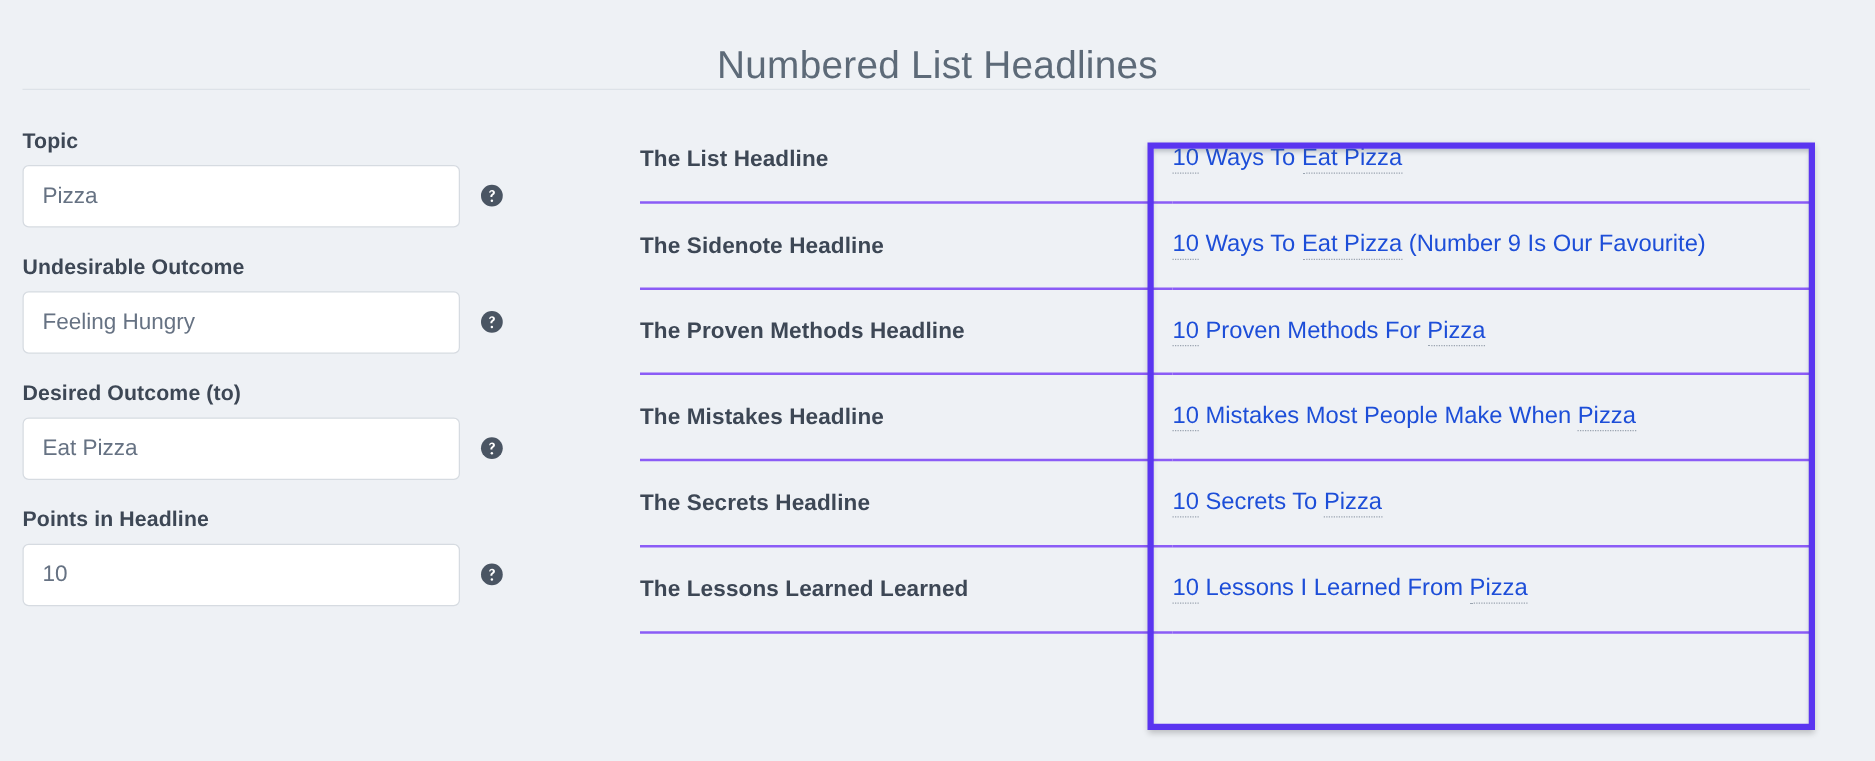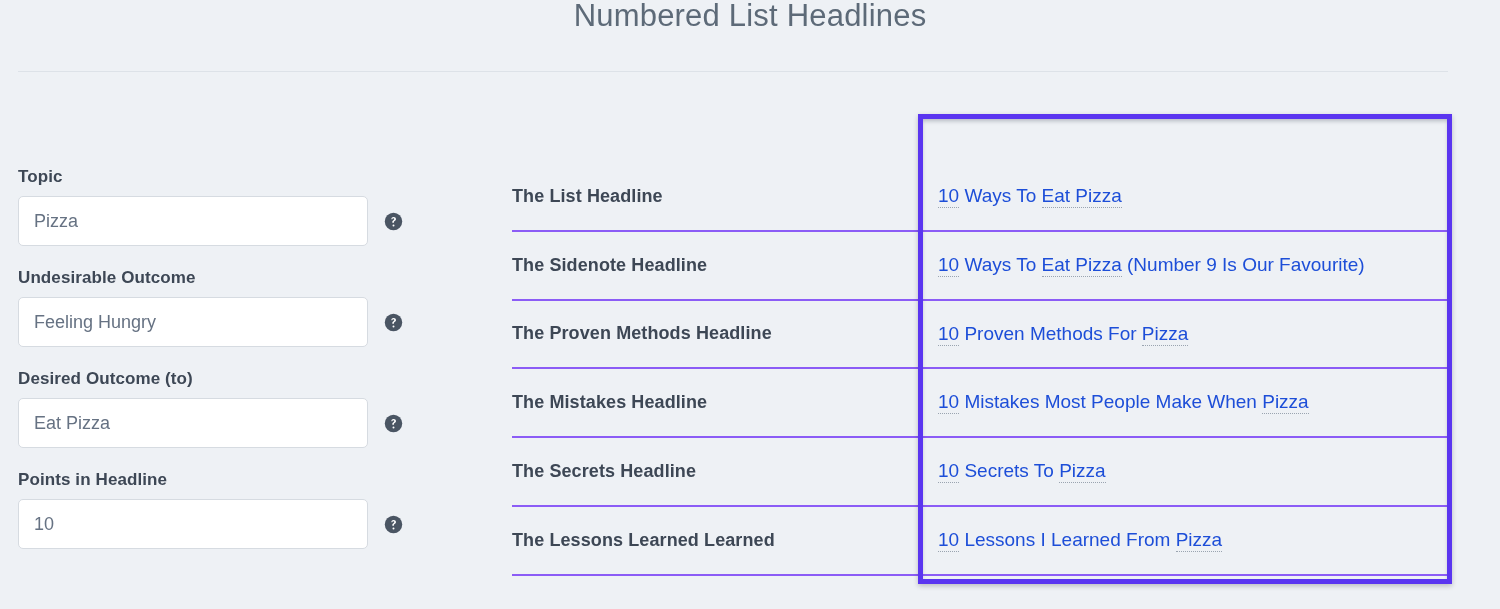--- a/index.html
+++ b/index.html
@@ -14,21 +14,21 @@
     background: #eef1f5;
     font-family: "Liberation Sans", sans-serif;
     color: #3f4a57;
     position: relative;
   }
 
   
   .page-header {
     height: 71px;
     display: flex;
-    align-items: flex-start;
+    align-items: flex-end;
     justify-content: center;
   }
 
   .page-title {
     font-size: 31px;
     font-weight: 400;
     color: #5d6a78;
     letter-spacing: 0.2px;
     line-height: 1;
     padding-bottom: 4px;
@@ -39,23 +39,22 @@
     left: 18px;
     top: 71px;
     width: 1430px;
     height: 1px;
     background: #dde2e8;
   }
 
   
   .main {
     display: flex;
-    align-items: center;
-    padding-top: 64px;
-    margin-top: 28px;
+    align-items: flex-end;
+    padding-top: 23px;
   }
 
   
   .form-panel {
     width: 500px;
     padding-left: 18px;
     flex: 0 0 500px;
   }
 
   .field-group { margin-bottom: 22px; }

